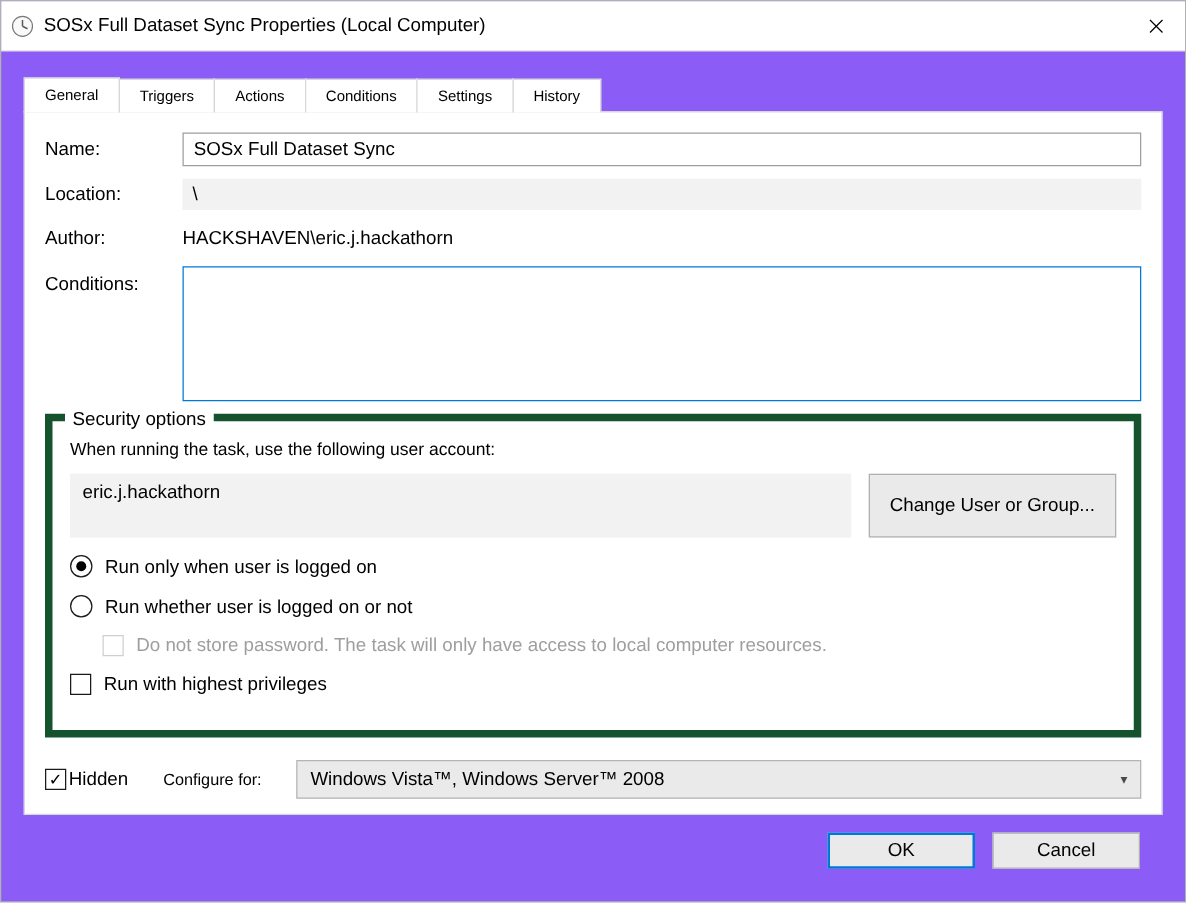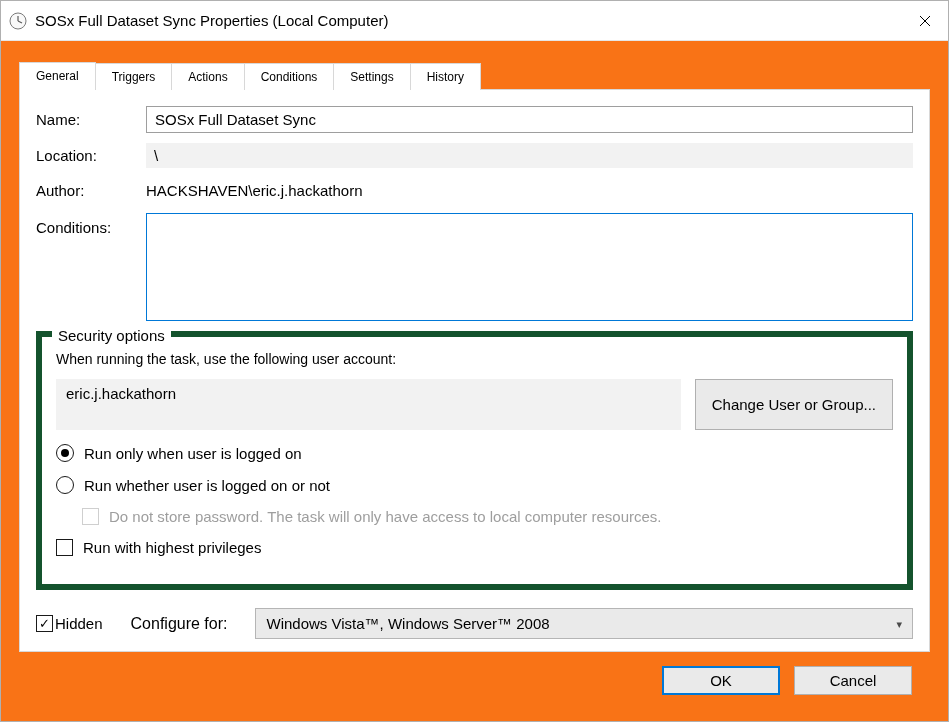--- a/index.html
+++ b/index.html
@@ -10,21 +10,21 @@
     color: #000;
     background: #fff;
   }
   .window {
     width: 949px;
     height: 722px;
     box-sizing: border-box;
     border: 1px solid #b0b0b0;
     display: flex;
     flex-direction: column;
-    background: #f97316;
+    background: #8b5cf6;
   }
   
   .titlebar {
     height: 40px;
     display: flex;
     align-items: center;
     padding: 0 0 0 8px;
     background: #ffffff;
     border-bottom: 1px solid #e6e6e6;
   }
@@ -242,21 +242,21 @@
     gap: 28px;
     padding-top: 8px;
   }
   .panel-bottom .hidden-wrap {
     display: flex;
     align-items: center;
     gap: 2px;
     font-size: 15px;
   }
   .panel-bottom .cfg-label {
-    font-size: 16px;
+    font-size: 13px;
   }
   .panel-bottom .cfg-select {
     flex: 1;
     border: 1px solid #b5b5b5;
     background: #eaeaea;
     padding: 6px 28px 6px 10px;
     font-size: 15px;
     position: relative;
   }
   .panel-bottom .cfg-select .caret {

